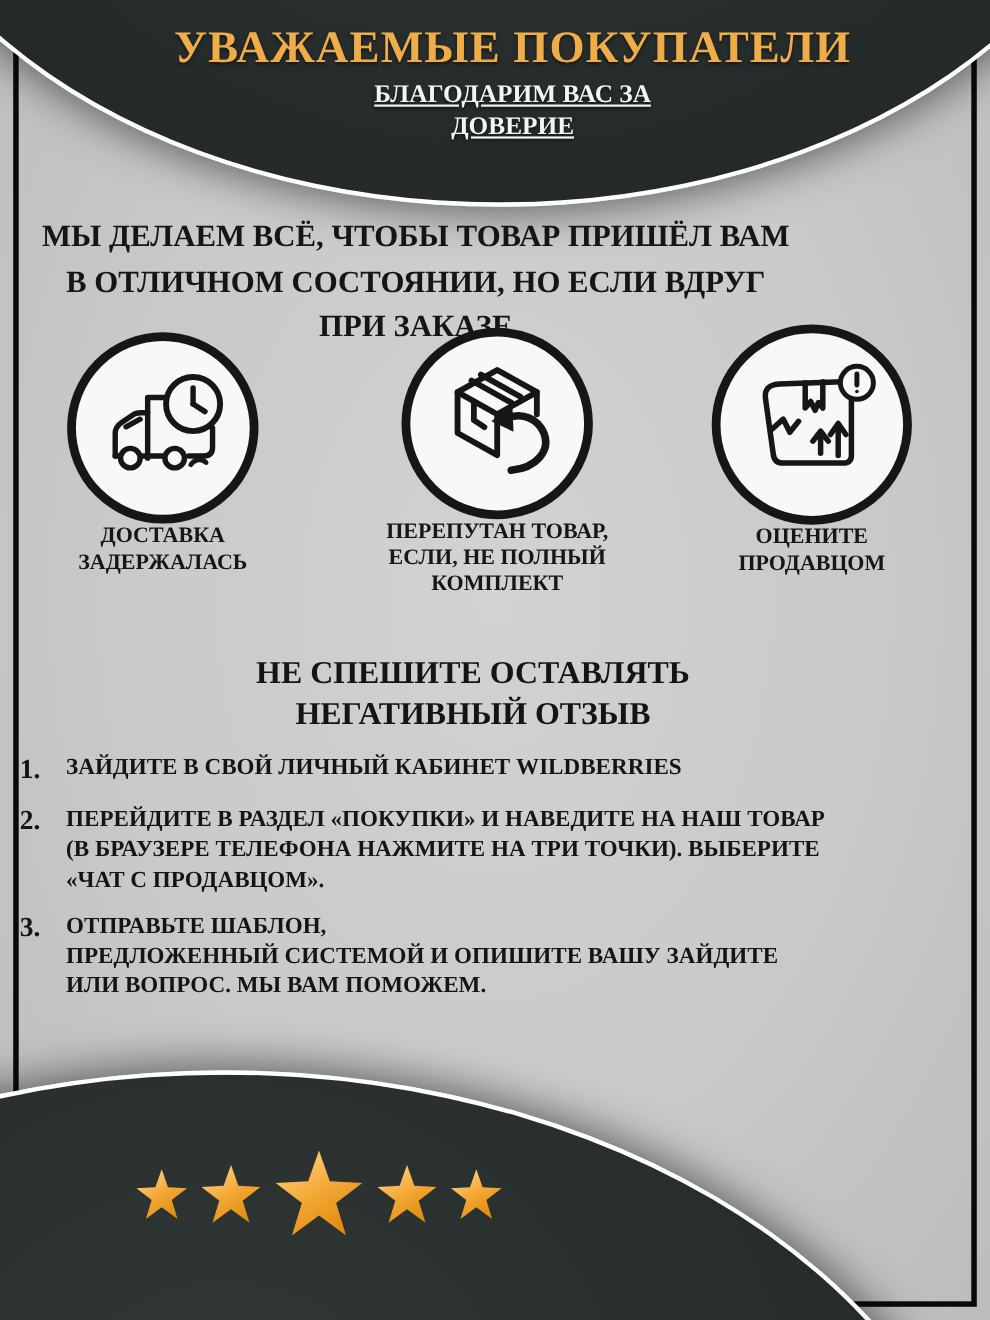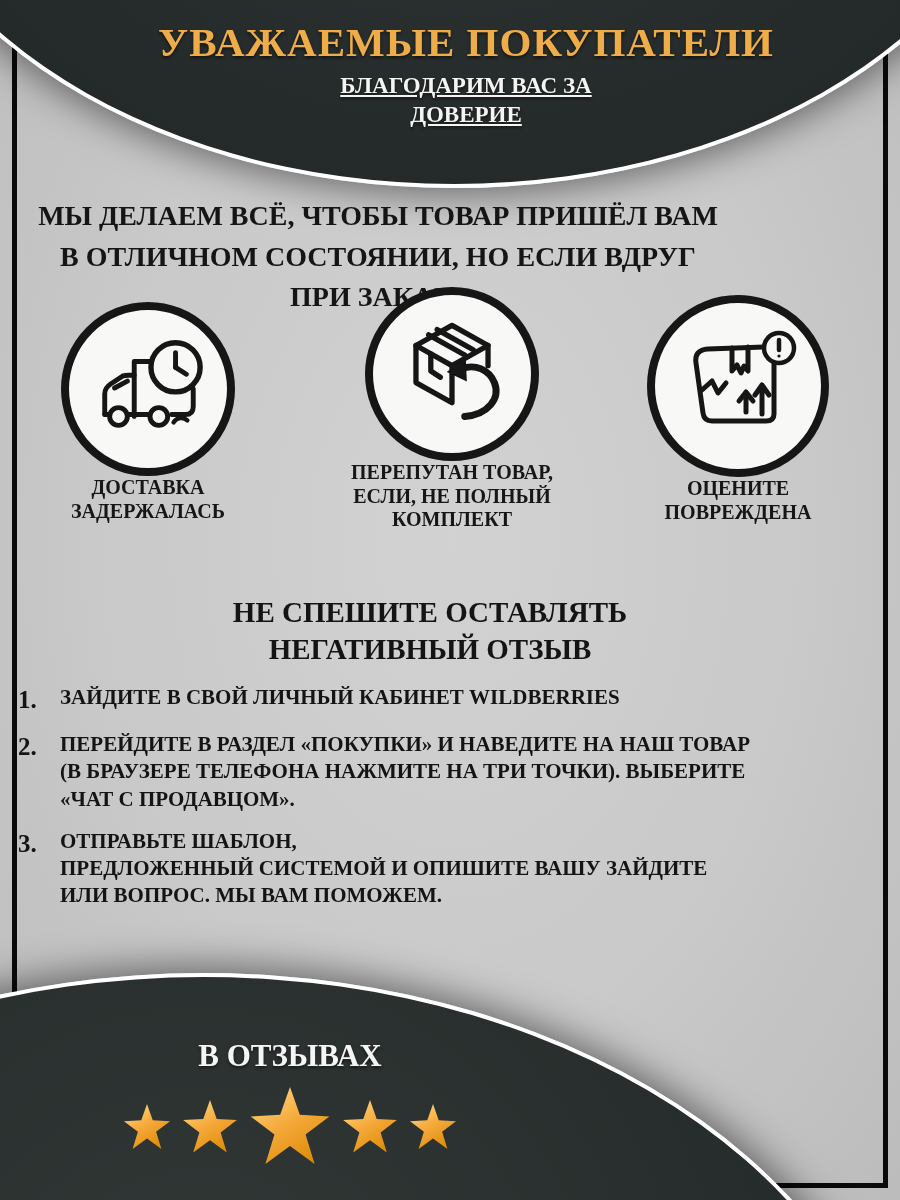--- a/index.html
+++ b/index.html
@@ -32,21 +32,21 @@
   }
   .poster-subtitle{font-size:23px;font-weight:bold;color:#f4f4f4;line-height:1.25;margin-top:9px;
     text-shadow:0 2px 3px rgba(0,0,0,0.5);text-decoration:underline;}
   .poster-subtitle + .poster-subtitle{margin-top:0;}
 
   .intro{position:absolute;left:0;top:196px;width:756px;text-align:center;z-index:3;
     font-size:28px;font-weight:bold;color:#151515;line-height:1.45;}
 
   .issue{position:absolute;width:280px;text-align:center;z-index:3;}
   .issue-1{left:8px;top:302px;}
-  .issue-2{left:312px;top:287px;}
+  .issue-2{left:312px;top:298px;}
   .issue-3{left:598px;top:295px;}
   .icon-circle{
     width:158px;height:158px;border-radius:50%;background:#f8f8f6;
     border:8px solid #161616;margin:0 auto;display:flex;align-items:center;justify-content:center;
   }
   .issue-3 .icon-circle{width:166px;height:166px;}
   .icon-circle svg{overflow:visible;}
   .issue-label{font-size:20px;font-weight:bold;color:#161616;line-height:1.18;}
 
   .warning{position:absolute;left:-20px;top:594px;width:900px;text-align:center;z-index:3;
@@ -148,21 +148,21 @@
           <path d="M66,80 L66,63 M59,69 L66,60 L73,69"></path>
           <path d="M82,82 L82,56 M75,63 L82,53 L89,63"></path>
           <circle cx="99" cy="16" r="15" fill="#f8f8f6" stroke-width="4.5"></circle>
           <path d="M99,8 L99,18" stroke-width="4.5"></path>
           <circle cx="99" cy="24" r="1.6" fill="#161616" stroke="none"></circle>
         </svg>
       </span>
     </div>
     <div class="issue-label">
       <div>ОЦЕНИТЕ</div>
-      <div>ПОВРЕЖДЕНА</div>
+      <div>ПРОДАВЦОМ</div>
     </div>
   </div>
 
   <div class="warning">
     <div>НЕ СПЕШИТЕ ОСТАВЛЯТЬ</div>
     <div>НЕГАТИВНЫЙ ОТЗЫВ</div>
   </div>
 
   <div class="steps">
     <div class="step">
@@ -177,21 +177,20 @@
     </div>
     <div class="step">
       <div class="step-num">3.</div>
       <div class="step-text">ОТПРАВЬТЕ ШАБЛОН,
 ПРЕДЛОЖЕННЫЙ СИСТЕМОЙ И ОПИШИТЕ ВАШУ ЗАЙДИТЕ
 ИЛИ ВОПРОС. МЫ ВАМ ПОМОЖЕМ.</div>
     </div>
   </div>
 
   <div class="footer-content">
-    <div class="footer-line">В ОТЗЫВАХ</div>
     <div class="stars">
       <span class="star star-s"></span>
       <span class="star star-m"></span>
       <span class="star star-l"></span>
       <span class="star star-m"></span>
       <span class="star star-s"></span>
     </div>
   </div>
 
 </div>

